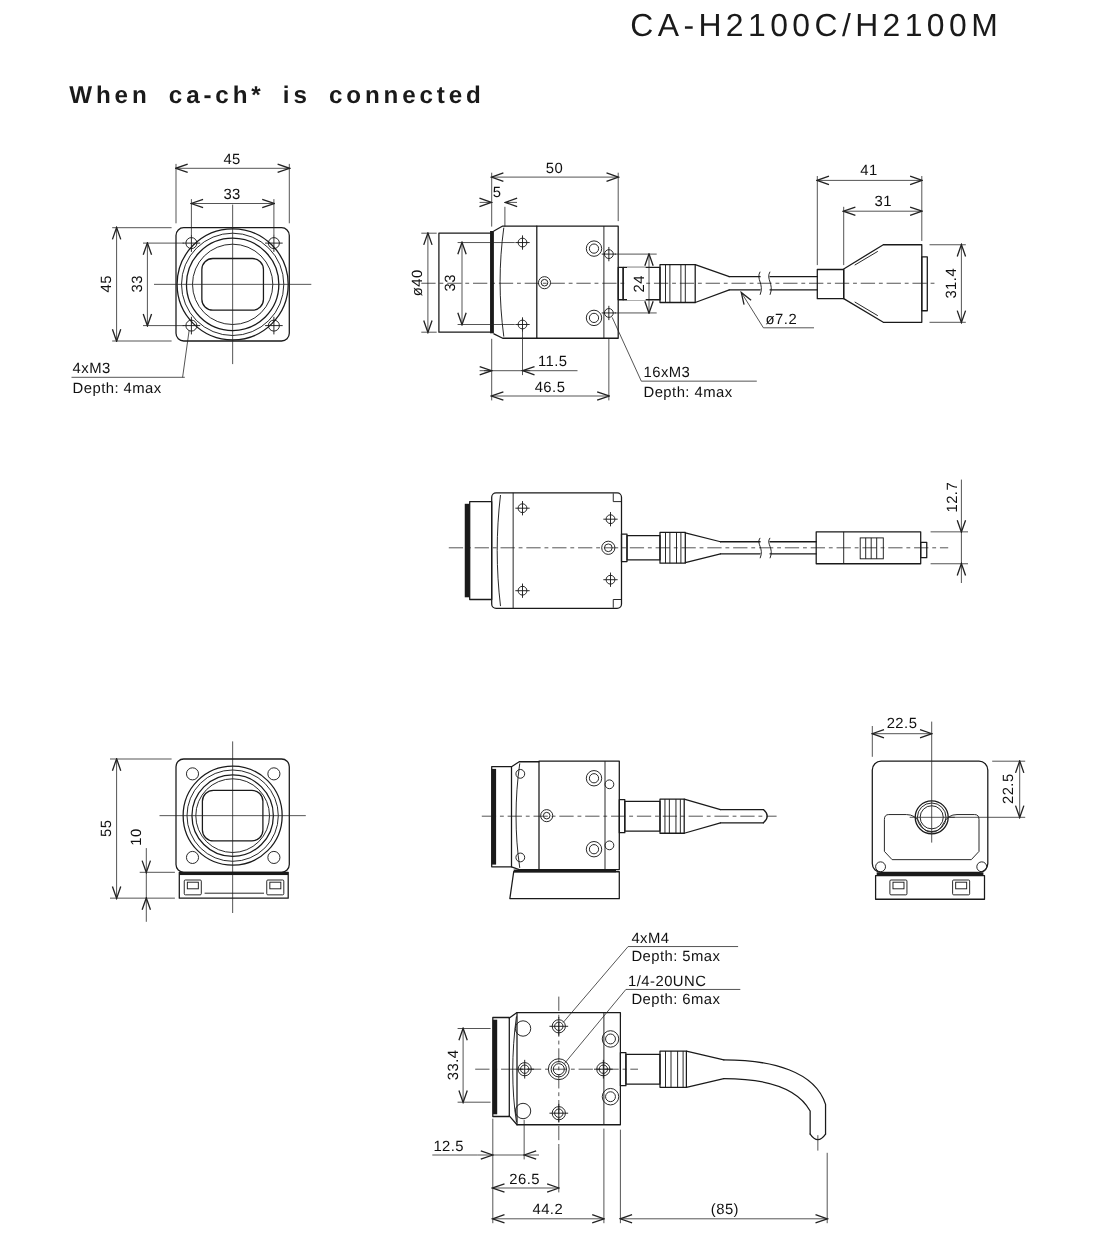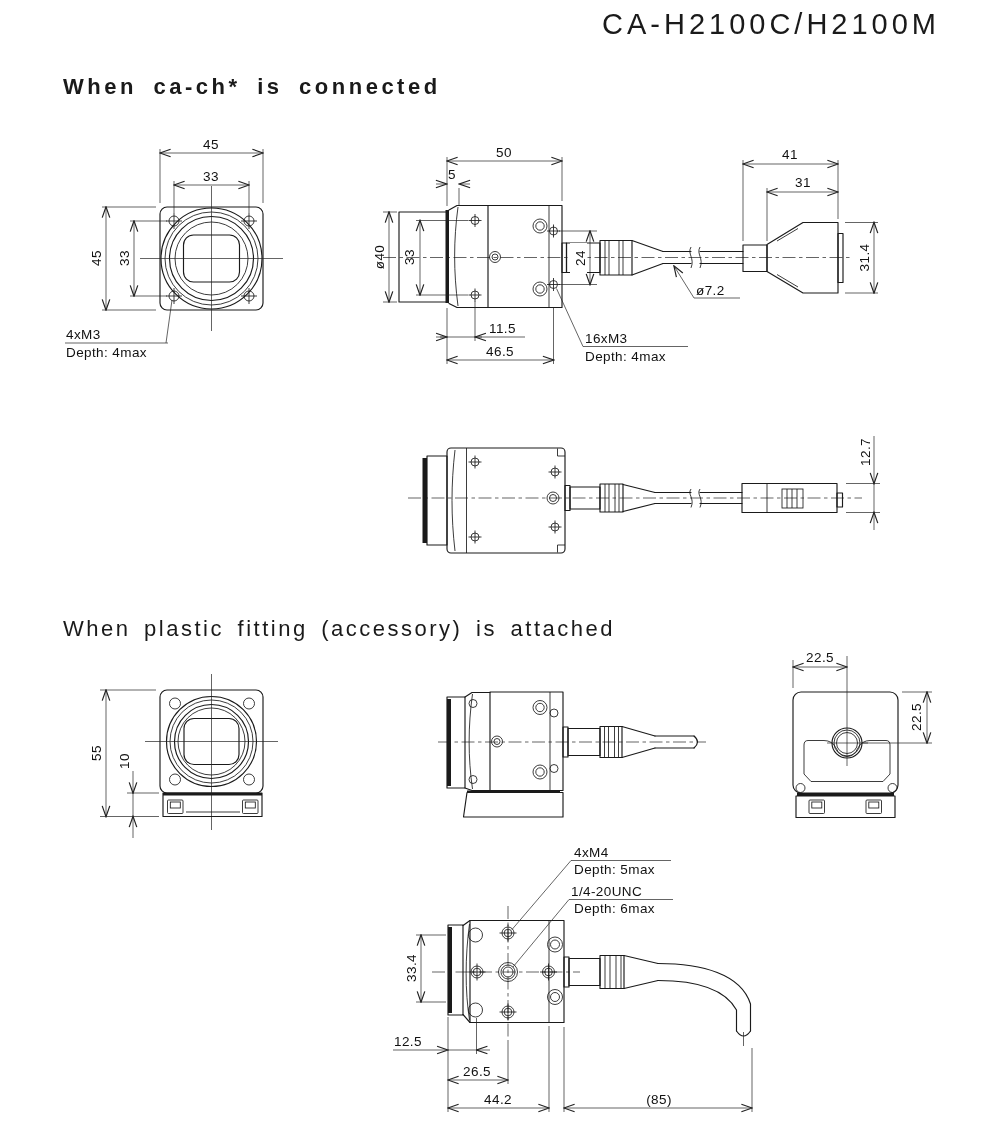--- a/index.html
+++ b/index.html
@@ -1,37 +1,36 @@
 <!DOCTYPE html>
 <html><head>
 <meta charset="utf-8">
 <style>
   html,body{margin:0;padding:0;background:#fff;}
   .stage{position:relative;width:1000px;height:1122px;background:#ffffff;overflow:hidden;
          font-family:"Liberation Sans",sans-serif;color:#1a1a1a;}
-  .title{position:absolute;left:573px;top:8px;font-size:29px;letter-spacing:4px;white-space:nowrap;margin-left:29px;}
+  .title{position:absolute;left:573px;top:8px;font-size:29px;letter-spacing:4px;white-space:nowrap;}
   .h1{position:absolute;left:63px;top:74px;font-size:22px;letter-spacing:3.5px;word-spacing:7px;white-space:nowrap;font-weight:bold;}
   .h2{position:absolute;left:63px;top:616px;font-size:22px;letter-spacing:2.5px;word-spacing:5px;white-space:nowrap;}
   svg{position:absolute;left:0;top:0;}
   .o{fill:none;stroke:#1a1a1a;stroke-width:1.15;stroke-linecap:round;stroke-linejoin:round;}
   .o2{fill:none;stroke:#1a1a1a;stroke-width:.85;}
   .d{fill:none;stroke:#222;stroke-width:.7;}
   .c{fill:none;stroke:#222;stroke-width:.7;stroke-dasharray:13 3.5 3.5 3.5;}
   .fl{fill:#1a1a1a;stroke:none;}
   .wb{fill:#ffffff;stroke:none;}
   text.dm{font-family:"Liberation Sans",sans-serif;font-size:13.5px;fill:#111;letter-spacing:.4px;}
 </style>
 </head>
 <body>
 
 <div class="stage">
 
   <div class="title">CA-H2100C/H2100M</div>
   <div class="h1">When ca-ch* is connected</div>
-  <div class="h2">When plastic fitting (accessory) is attached</div>
 
   <svg width="1000" height="1122" viewBox="0 0 1000 1122">
     <defs>
       <marker id="ar" viewBox="-11 -4.5 12 9" refX="-0.2" refY="0" markerWidth="13" markerHeight="10" orient="auto-start-reverse" markerUnits="userSpaceOnUse">
         <path d="M-10,-3.5 L0,0 L-10,3.5" fill="none" stroke="#222" stroke-width="1.1"></path>
       </marker>
       <g id="xh5" class="o2">
           <circle r="5"></circle>
           <line x1="-8" x2="8"></line>
           <line y1="-8" y2="8"></line>

